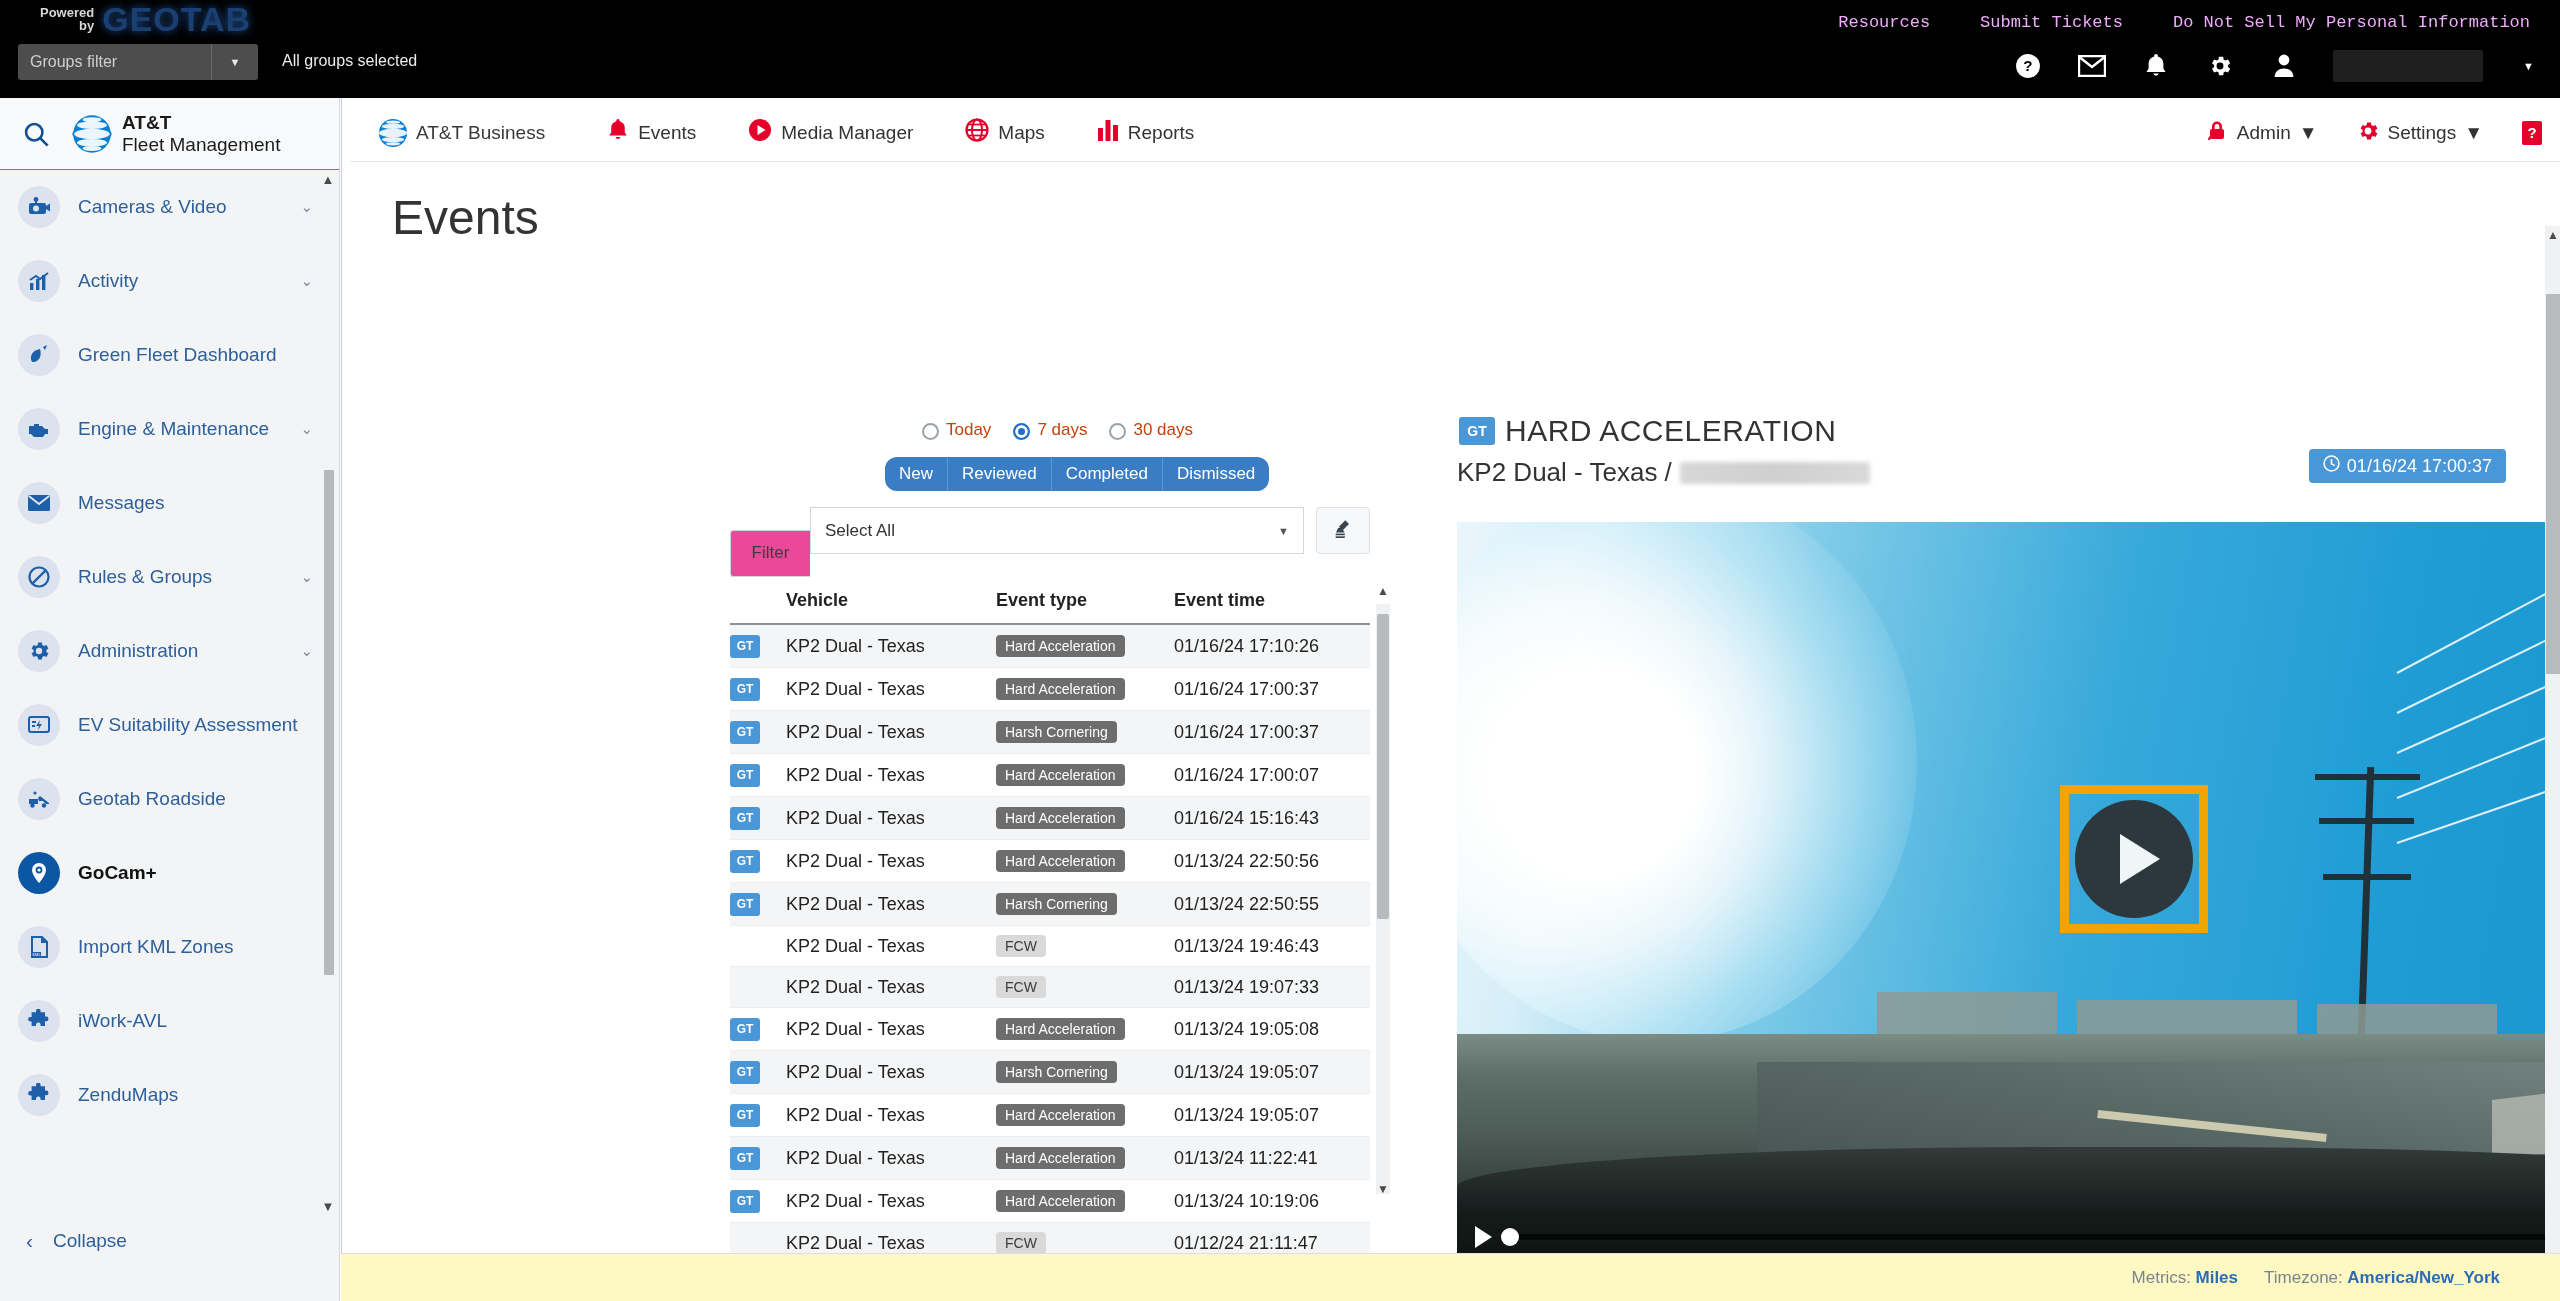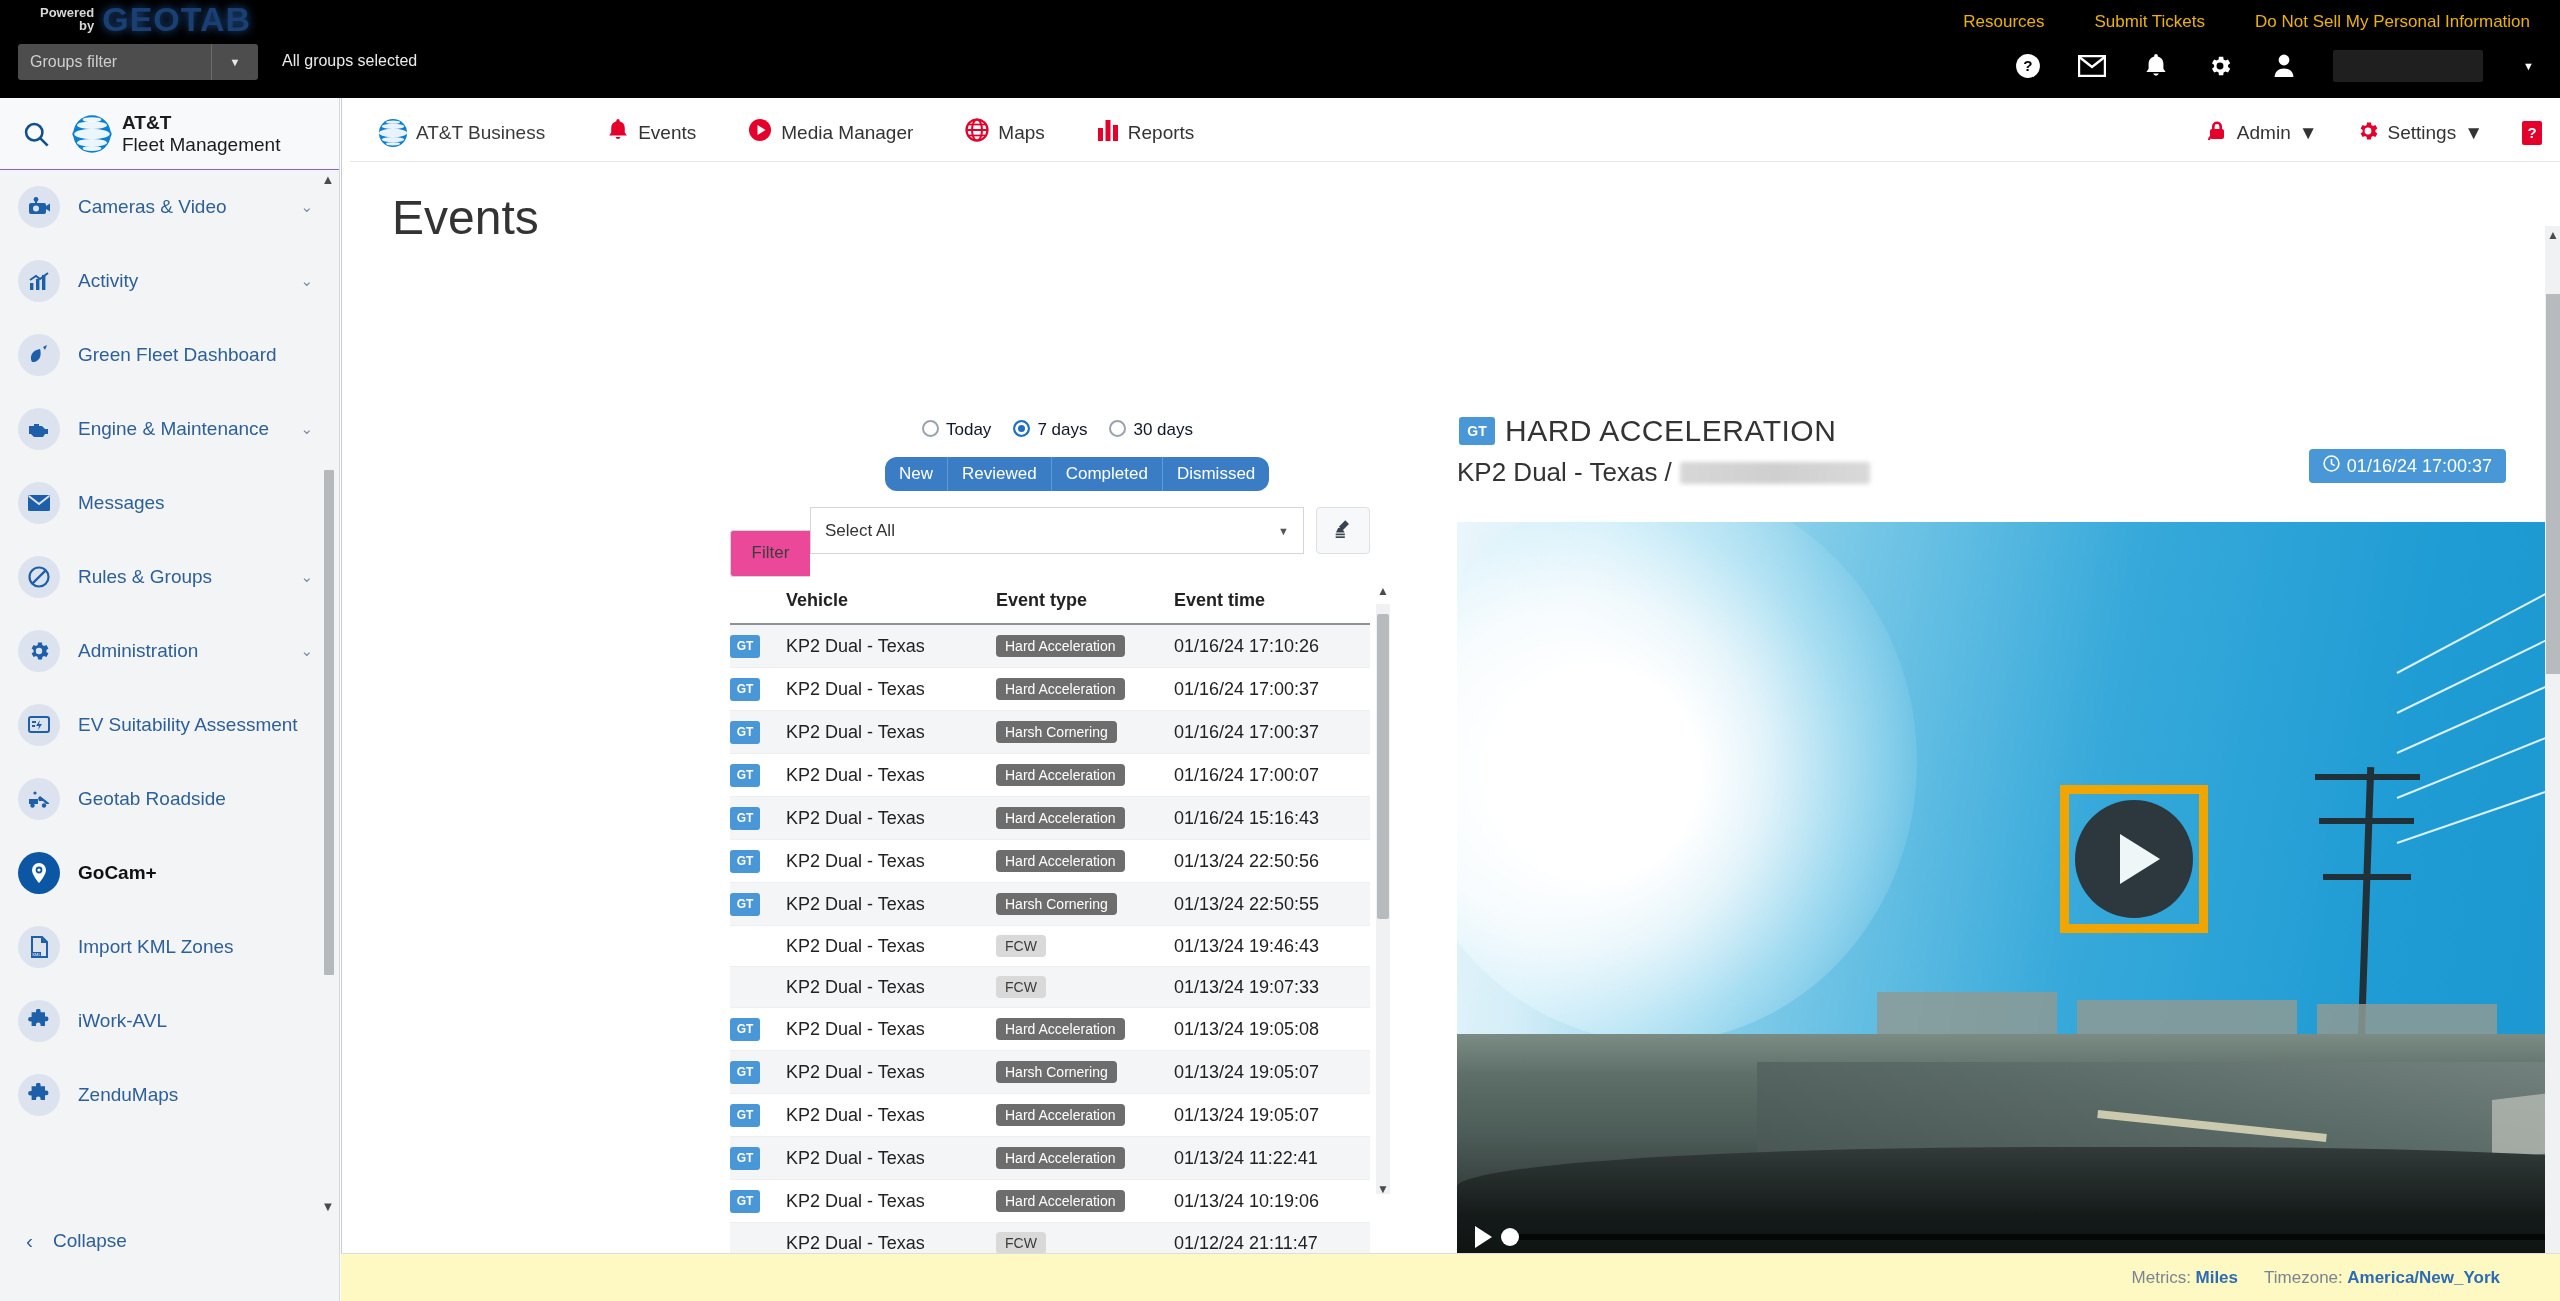--- a/index.html
+++ b/index.html
@@ -11,21 +11,21 @@
   .page { position: relative; width: 2560px; height: 1301px; background:#ffffff; }
 
   
   .topbar { position:absolute; left:0; top:0; width:2560px; height:98px; background:#000; }
   .geotab-logo { position:absolute; left:40px; top:2px; display:flex; align-items:flex-end; }
   .geotab-powered { font-size:13px; line-height:13px; color:#d8d8d8; text-align:right; margin-right:8px; padding-bottom:4px; font-weight:bold;}
   .geotab-word { font-size:34px; line-height:34px; font-weight:bold; letter-spacing:1px;
                  color:#1a3f73; text-shadow:0 0 10px rgba(40,95,170,.85); }
 
   .toplinks { position:absolute; right:30px; top:0; height:44px; display:flex; align-items:center; gap:50px; }
-  .toplinks a { color:#eab308; font-size:17px; text-decoration:none; white-space:nowrap; }
+  .toplinks a { color:#f0abfc; font-size:17px; text-decoration:none; white-space:nowrap;font-family:Liberation Mono, monospace; }
 
   .groups-filter { position:absolute; left:18px; top:44px; width:240px; height:36px;
                    background:#4d4d4d; border-radius:3px; display:flex; align-items:center; }
   .groups-filter .gf-text { flex:1; padding-left:12px; color:#cfcfcf; font-size:16px; }
   .groups-filter .gf-div { width:1px; height:36px; background:#6a6a6a; }
   .groups-filter .gf-caret { width:46px; text-align:center; color:#e8e8e8; font-size:11px; }
   .all-groups { position:absolute; left:282px; top:52px; color:#ebebeb; font-size:16px; }
 
   .topicons { position:absolute; right:26px; top:44px; height:44px; display:flex; align-items:center; gap:34px; }
   .topicons .ti { width:30px; height:30px; display:flex; align-items:center; justify-content:center; }
@@ -82,21 +82,21 @@
   .appright .ri svg { fill:#e4002b; }
   .appright .ri span { font-size:19px; color:#333; }
   .appright .caret { color:#555; font-size:11px; }
 
   
   .content { position:absolute; left:0; top:64px; width:2219px; height:1139px; background:#fff; }
   .page-title { position:absolute; left:50px; top:28px; font-size:48px; color:#333; font-weight:normal; }
 
   .daterow { position:absolute; left:580px; top:258px; }
   .radios { display:flex; gap:22px; align-items:center; justify-content:center; }
-  .radio { display:flex; align-items:flex-start; gap:7px; font-size:17px; color:#0f172a; cursor:pointer; }
+  .radio { display:flex; align-items:flex-end; gap:7px; font-size:17px; color:#c2410c; cursor:pointer; }
   .rdot { width:17px; height:17px; border-radius:50%; border:2px solid #9aa3ad; background:#fff; display:block; }
   .radio.sel .rdot { border-color:#1f6fc4; background:#1f6fc4; box-shadow: inset 0 0 0 3px #fff; }
 
   .statusgroup { position:absolute; left:543px; top:295px; display:flex; border-radius:12px; overflow:hidden; }
   .sg-btn { background:#3b7dc4; color:#fff; font-size:17px; padding:7px 14px; border-right:1px solid #5f99d6; cursor:pointer; }
   .sg-btn:last-child { border-right:none; }
 
   .filterrow { position:absolute; left:388px; top:345px; width:640px; height:47px; display:flex; align-items:center; }
   .fl-label { width:80px; height:47px; display:flex; align-items:center; justify-content:center;
               background:#ec4899; border:1px solid #d3d7db; border-right:none; font-size:17px; color:#3d3d3d;

